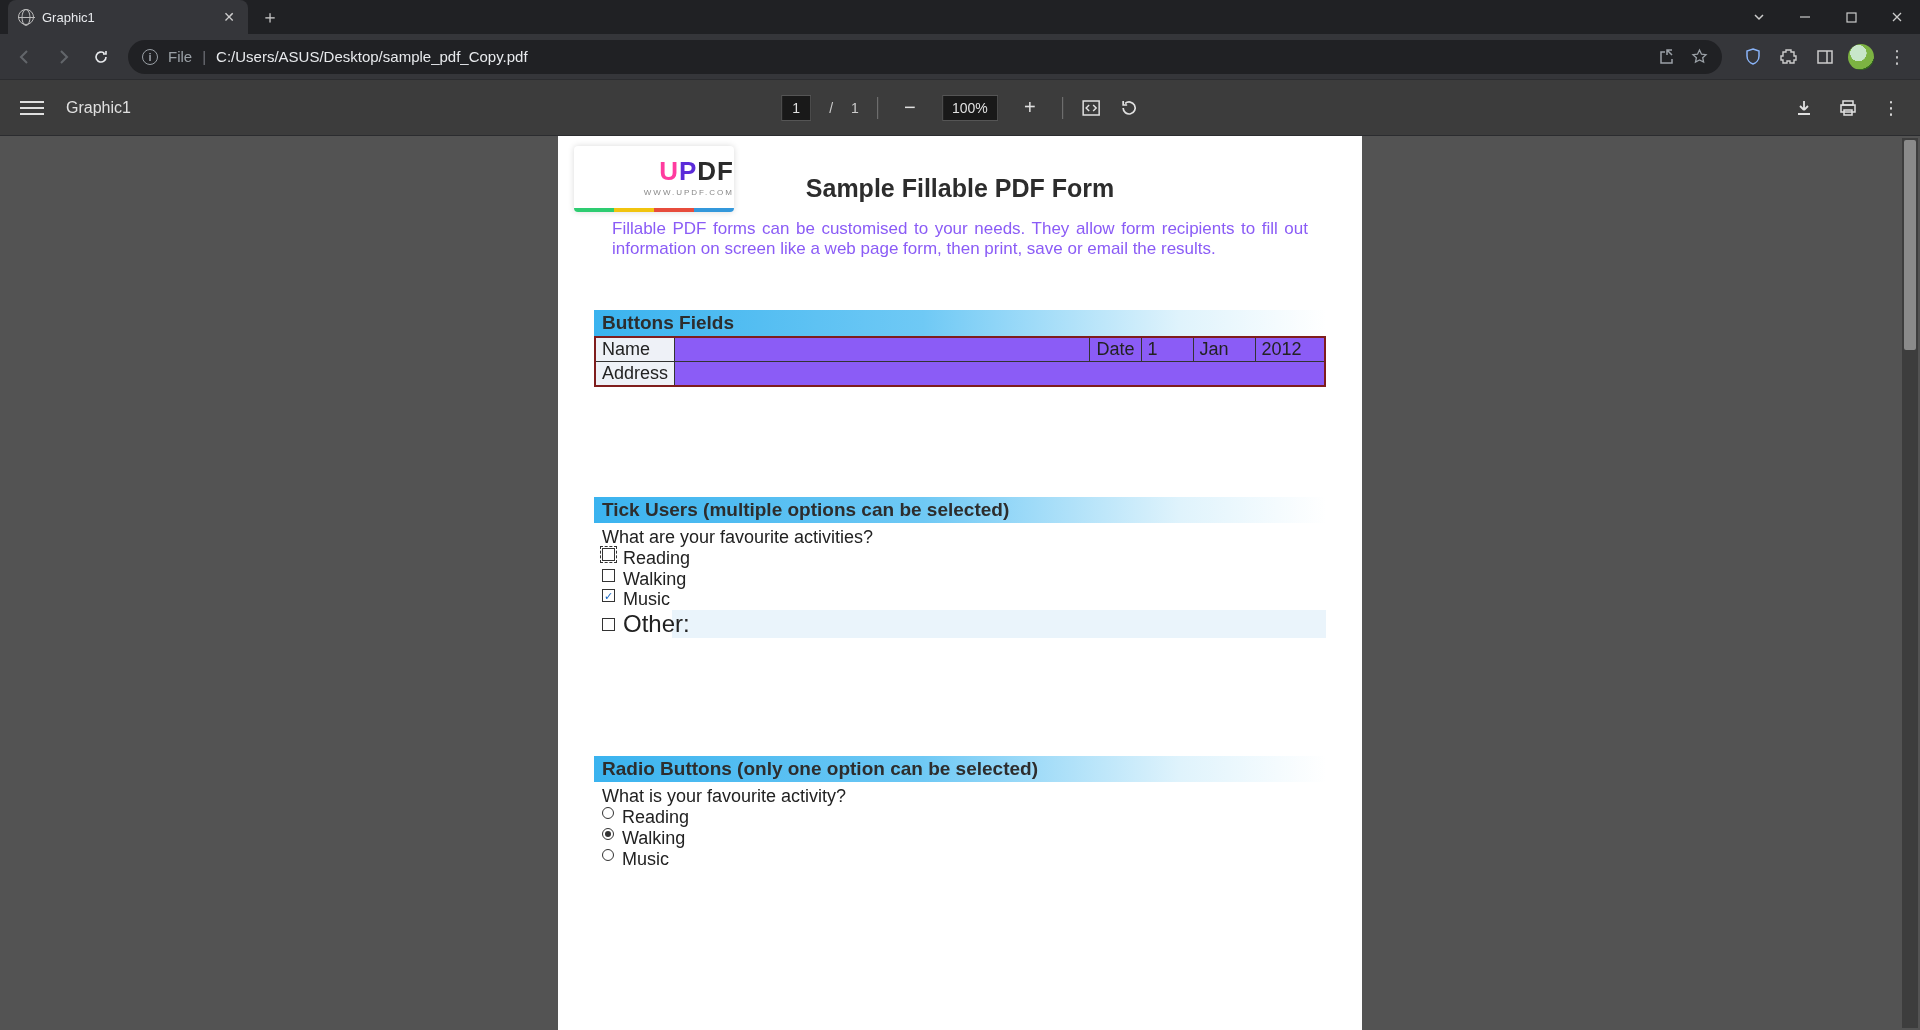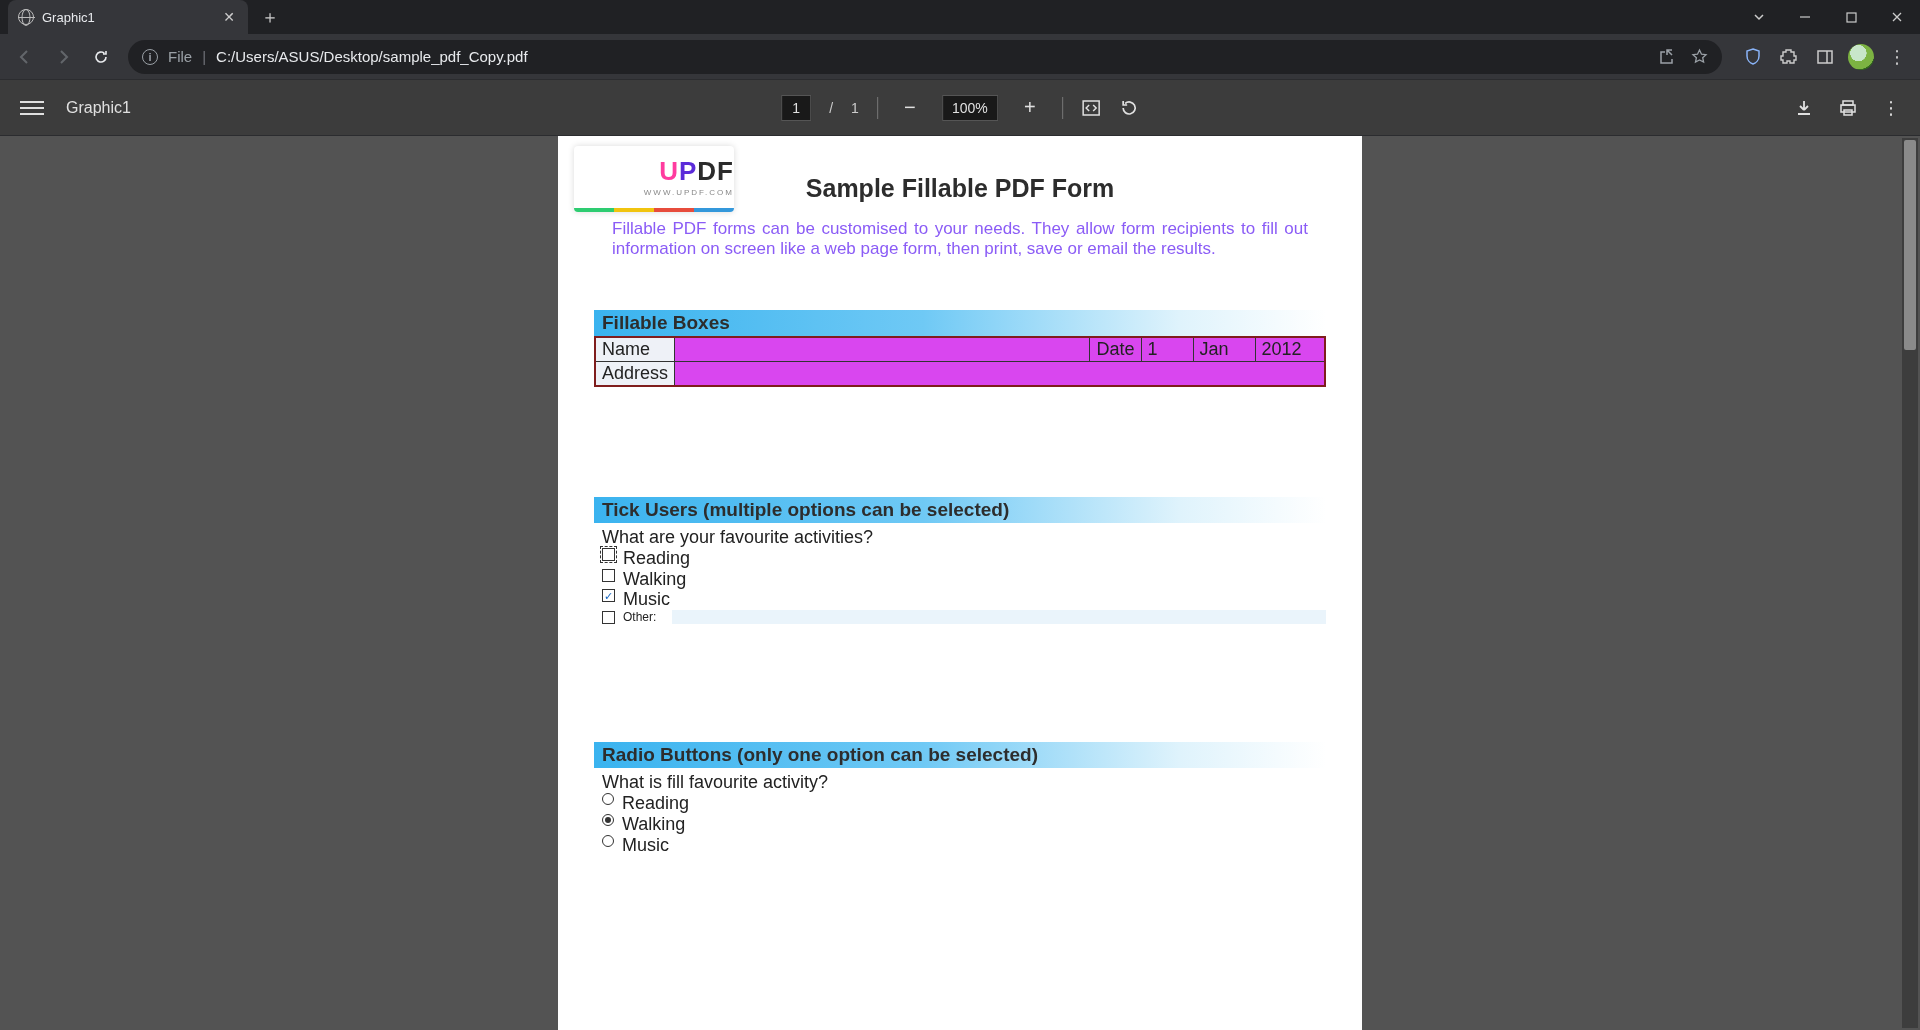--- a/index.html
+++ b/index.html
@@ -214,37 +214,37 @@
     padding: 2px 8px;
   }
   .section-header.tight { margin-top: 110px; }
   .section-header.tight2 { margin-top: 118px; }
 
   table.fields {
     width:100%; border-collapse:collapse; font-size:18px;
     border:2px solid #7f1d1d;
   }
   table.fields td {
-    border:1px solid #333; padding:1px 6px; background:#d946ef;
+    border:1px solid #333; padding:1px 6px; background:#8b5cf6;
     vertical-align:middle;
   }
   table.fields td.label { width:76px; background:#eef1f7; }
   table.fields td.date-label { width:46px; }
   table.fields td.date-cell { width:52px; }
 
   .question { font-size:18px; margin-top:4px; padding-left:8px; }
   .opts { padding-left:8px; }
   .opt { display:flex; align-items:flex-start; gap:8px; font-size:18px; line-height:1.15; }
   .chk {
     width:13px; height:13px; border:1.5px solid #333; display:inline-flex;
     align-items:center; justify-content:center; font-size:11px; color:#1565c0;
   }
   .chk.focus { outline:1px dashed #333; outline-offset:1px; }
   .other-line {
-    display:flex; align-items:center; gap:8px; font-size:12px;
+    display:flex; align-items:center; gap:8px; font-size:24px;
     background: linear-gradient(90deg, #fff 0 70px, #eaf4fb 70px 100%);
     padding-right:6px;
   }
   .radio {
     width:12px; height:12px; border:1.5px solid #333; border-radius:50%;
     display:inline-flex; align-items:center; justify-content:center;
   }
   .radio.sel::after {
     content:""; width:6px; height:6px; background:#333; border-radius:50%;
   }
@@ -403,21 +403,21 @@
       <div class="logo-text">
         <span class="u">U</span><span class="p">P</span><span class="d">D</span><span class="f">F</span>
       </div>
       <div class="logo-sub">WWW.UPDF.COM</div>
       <div class="logo-bar"></div>
     </div>
 
     <div class="form-title">Sample Fillable PDF Form</div>
     <div class="intro">Fillable PDF forms can be customised to your needs. They allow form recipients to fill out information on screen like a web page form, then print, save or email the results.</div>
 
-    <div class="section-header" style="margin-left:0; margin-right:0;">Fillable Boxes</div>
+    <div class="section-header" style="margin-left:0; margin-right:0;">Buttons Fields</div>
     <table class="fields">
       <tbody>
           <tr>
         <td class="label">Name</td>
         <td></td>
         <td class="date-label">Date</td>
         <td class="date-cell">1</td>
         <td class="date-cell" style="width:62px;">Jan</td>
         <td class="date-cell" style="width:70px;">2012</td>
       </tr>
@@ -444,21 +444,21 @@
         <span>Music</span>
       </div>
       <div class="other-line">
         <span class="chk"></span>
         <span>Other:</span>
         <span style="flex:1"></span>
       </div>
     </div>
 
     <div class="section-header tight2">Radio Buttons (only one option can be selected)</div>
-    <div class="question">What is fill favourite activity?</div>
+    <div class="question">What is your favourite activity?</div>
     <div class="opts">
       <div class="opt">
         <span class="radio"></span>
         <span>Reading</span>
       </div>
       <div class="opt">
         <span class="radio sel"></span>
         <span>Walking</span>
       </div>
       <div class="opt">

